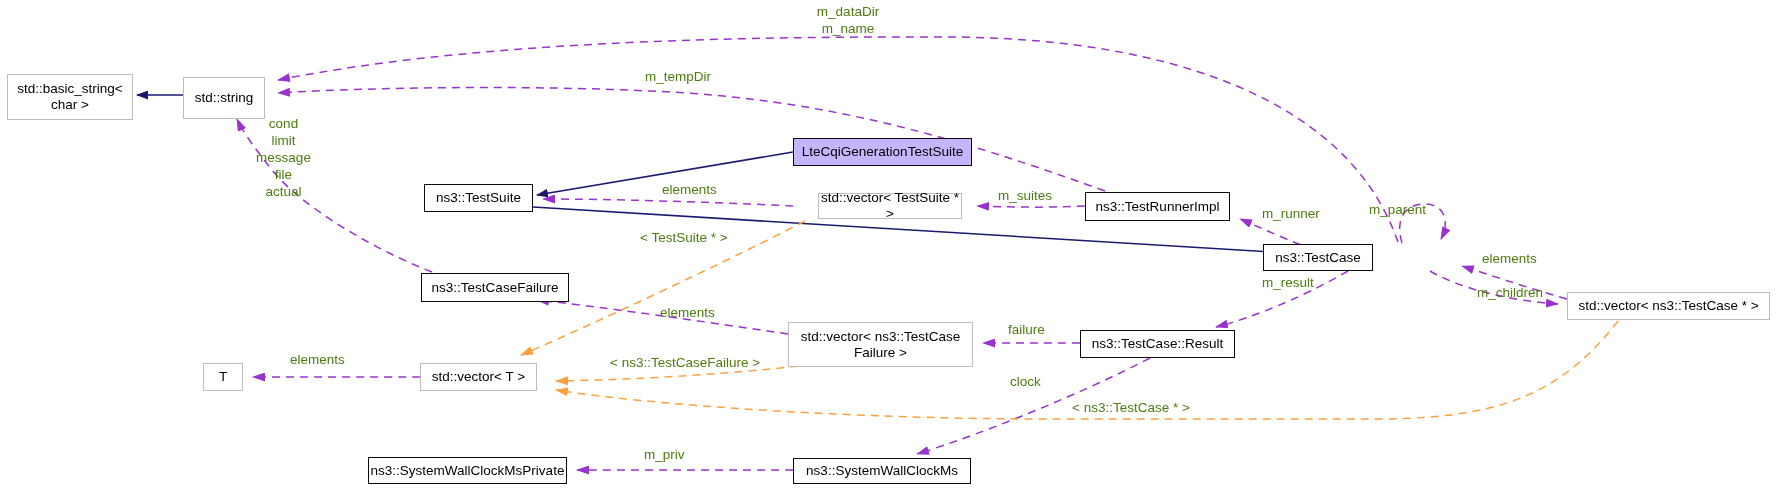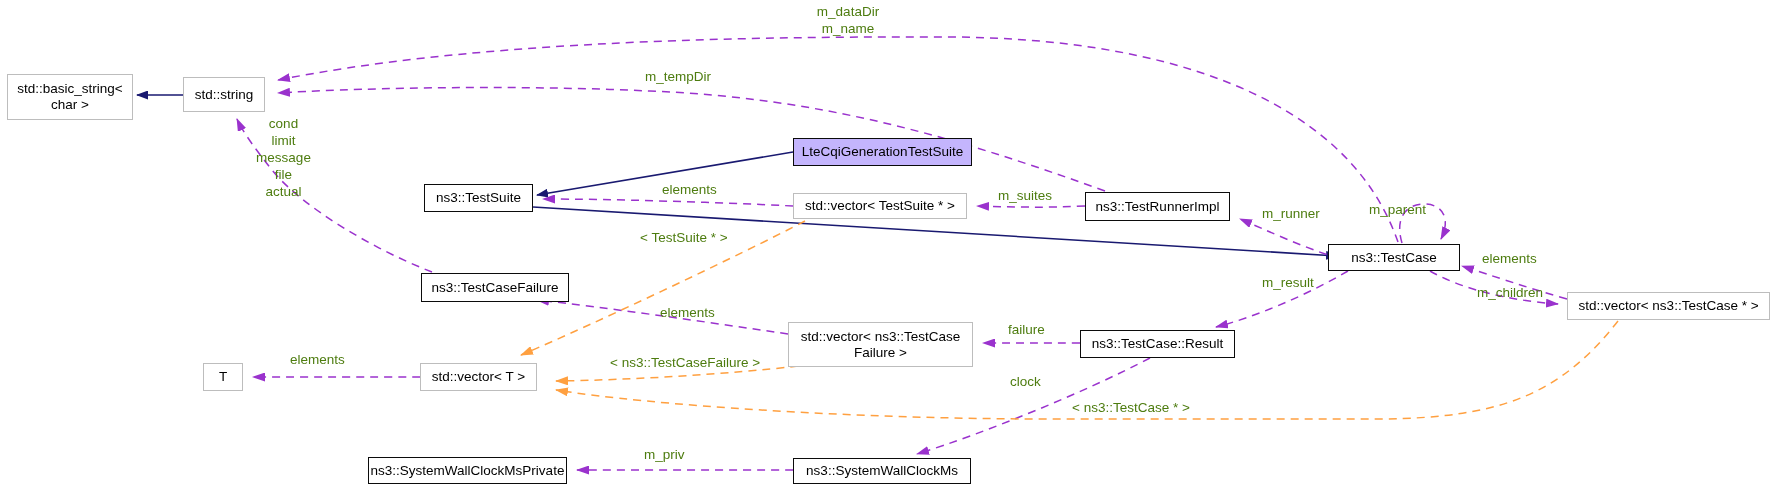--- a/index.html
+++ b/index.html
@@ -68,31 +68,31 @@
     <path d="M420,377 C370,377 312,377 253,377" stroke="#9a32cd" stroke-width="1.5" stroke-dasharray="8,6" fill="none" marker-end="url(#mpurple)"></path>
 
     <path d="M805,221 C740,255 592,325 521,355" stroke="#ffa040" stroke-width="1.5" stroke-dasharray="8,6" fill="none" marker-end="url(#morange)"></path>
     <path d="M798,366 C730,374 632,380 556,381" stroke="#ffa040" stroke-width="1.5" stroke-dasharray="8,6" fill="none" marker-end="url(#morange)"></path>
     <path d="M1618,321 C1560,395 1500,418 1380,419 L1050,419 C850,419 650,405 556,390" stroke="#ffa040" stroke-width="1.5" stroke-dasharray="8,6" fill="none" marker-end="url(#morange)"></path>
   </svg>
 
   <div class="node" style="left:7px;top:74px;width:126px;height:46px;">std::basic_string&lt;
 char &gt;</div>
 
-  <div class="node" style="left:183px;top:77px;width:82px;height:35px;">std::string</div>
+  <div class="node" style="left:183px;top:77px;width:82px;height:42px;">std::string</div>
 
   <div class="node ns3" style="left:424px;top:184px;width:109px;height:28px;">ns3::TestSuite</div>
 
   <div class="node current" style="left:793px;top:138px;width:179px;height:28px;">LteCqiGenerationTestSuite</div>
 
-  <div class="node" style="left:793px;top:193px;width:174px;height:26px;">std::vector&lt; TestSuite * &gt;</div>
+  <div class="node" style="left:818px;top:193px;width:144px;height:26px;">std::vector&lt; TestSuite * &gt;</div>
 
   <div class="node ns3" style="left:1085px;top:192px;width:145px;height:29px;">ns3::TestRunnerImpl</div>
 
-  <div class="node ns3" style="left:1328px;top:244px;width:132px;height:27px;">ns3::TestCase</div>
+  <div class="node ns3" style="left:1263px;top:244px;width:110px;height:27px;">ns3::TestCase</div>
 
   <div class="node" style="left:1567px;top:292px;width:203px;height:28px;">std::vector&lt; ns3::TestCase * &gt;</div>
 
   <div class="node ns3" style="left:405px;top:273px;width:148px;height:29px;margin-left:16px;">ns3::TestCaseFailure</div>
 
   <div class="node" style="left:788px;top:322px;width:185px;height:45px;">std::vector&lt; ns3::TestCase
 Failure &gt;</div>
 
   <div class="node ns3" style="left:1080px;top:330px;width:155px;height:28px;">ns3::TestCase::Result</div>
 

